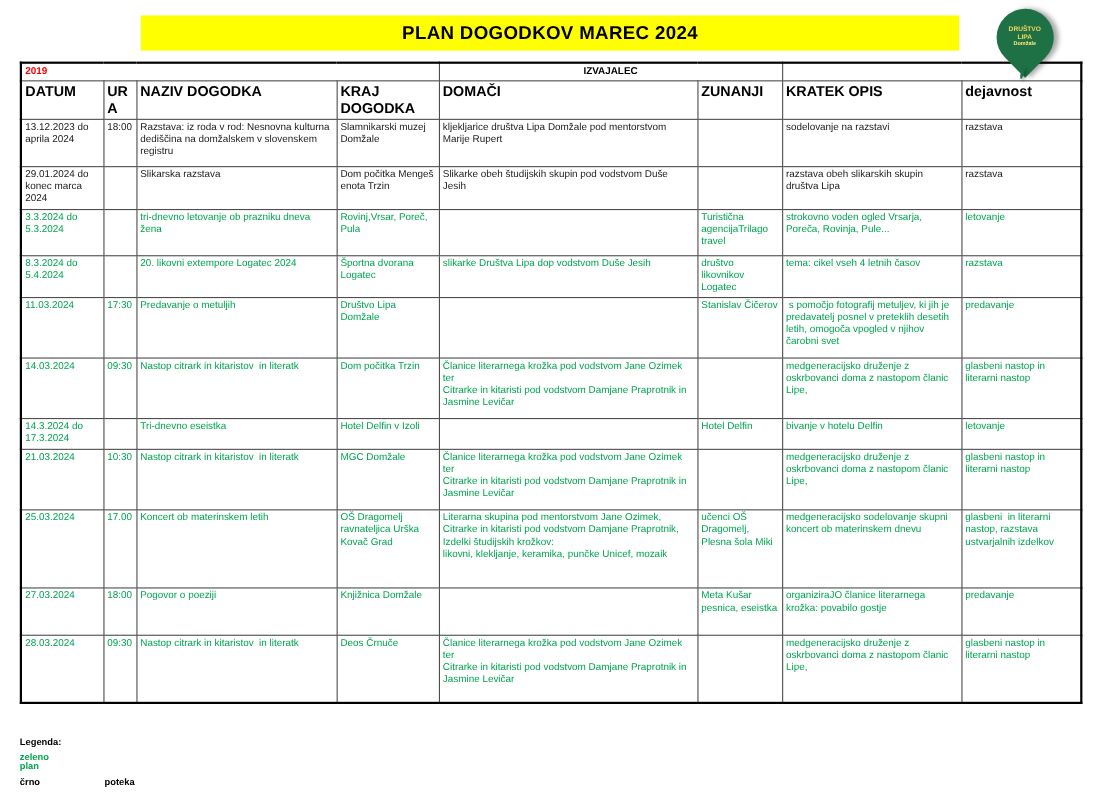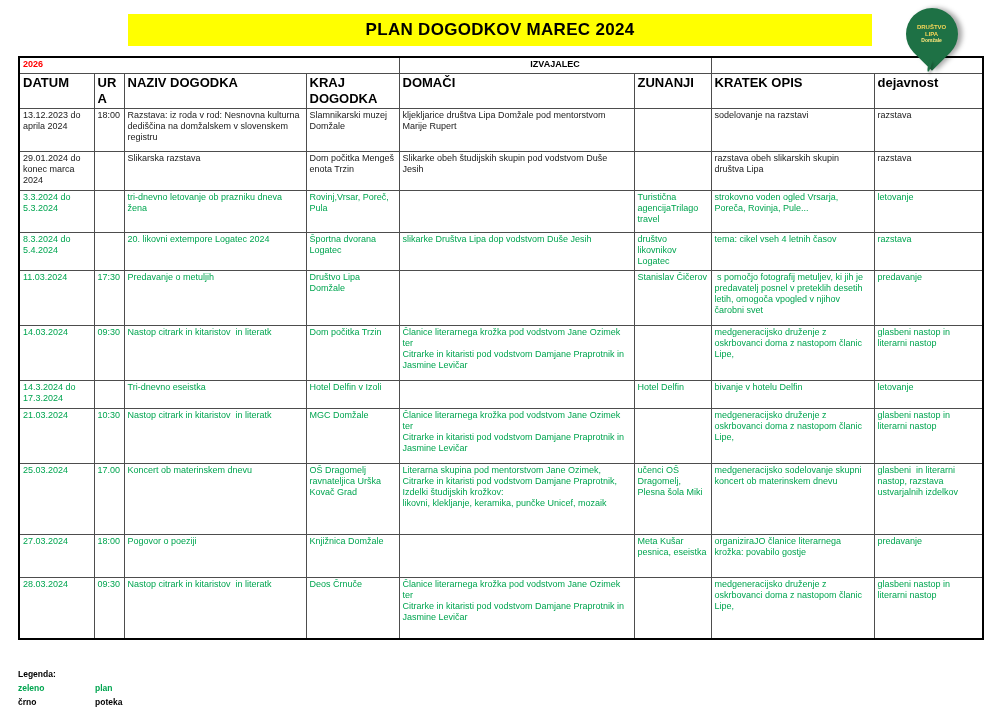--- a/index.html
+++ b/index.html
@@ -34,21 +34,21 @@
   tr.row.green td{color:#00A550;}
   td.col-datum,td.col-ura{vertical-align:middle;}
   td.va-top{vertical-align:top;}
   td.va-mid{vertical-align:middle;}
   td.va-bot{vertical-align:bottom;}
   
   #legend{position:absolute;left:18px;top:670px;font-size:8.5px;font-weight:bold;line-height:1.0;}
   #legend .legend-title{color:#000;margin-bottom:5px;}
   #legend .legend-row{display:flex;margin-bottom:6px;}
   #legend .legend-label{width:77px;}
-  #legend .legend-row.green{color:#00A550;}
+  #legend .legend-row.green{color:#00A550;flex-direction:column;}
   #legend .legend-row.black{color:#000;}
 </style>
 </head>
 <body>
 
 <div id="page">
 
   <div id="title-banner">PLAN DOGODKOV MAREC 2024</div>
 
   <div id="logo">
@@ -68,21 +68,21 @@
         <col style="width:30px">
         <col style="width:182px">
         <col style="width:93px">
       <col style="width:235px">
         <col style="width:77px">
         <col style="width:163px">
         <col style="width:109px">
     </colgroup>
     <thead>
       <tr class="year-row">
-        <td class="year-cell" colspan="4">2026</td>
+        <td class="year-cell" colspan="4">2019</td>
         <td class="izvajalec-cell" colspan="2">IZVAJALEC</td>
         <td colspan="2"></td>
       </tr>
       <tr class="col-head">
         <th>DATUM</th>
         <th>URA</th>
         <th>NAZIV DOGODKA</th>
         <th>KRAJ DOGODKA</th>
         <th>DOMAČI</th>
         <th>ZUNANJI</th>
@@ -169,21 +169,21 @@
           <td class="col-kraj">MGC Domžale</td>
           <td class="col-domaci">Članice literarnega krožka pod vodstvom Jane Ozimek  ter
 Citrarke in kitaristi pod vodstvom Damjane Praprotnik in Jasmine Levičar</td>
           <td class="col-zunanji"></td>
           <td class="col-opis">medgeneracijsko druženje z oskrbovanci doma z nastopom članic Lipe,</td>
           <td class="col-dejavnost">glasbeni nastop in literarni nastop</td>
         </tr>
         <tr class="row green" style="height: 71px;">
           <td class="col-datum">25.03.2024</td>
           <td class="col-ura">17.00</td>
-          <td class="col-naziv va-mid">Koncert ob materinskem dnevu</td>
+          <td class="col-naziv va-mid">Koncert ob materinskem letih</td>
           <td class="col-kraj">OŠ Dragomelj ravnateljica Urška Kovač Grad</td>
           <td class="col-domaci">Literarna skupina pod mentorstvom Jane Ozimek,
 Citrarke in kitaristi pod vodstvom Damjane Praprotnik,
 Izdelki študijskih krožkov:
 likovni, klekljanje, keramika, punčke Unicef, mozaik</td>
           <td class="col-zunanji">učenci OŠ Dragomelj, Plesna šola Miki</td>
           <td class="col-opis">medgeneracijsko sodelovanje skupni koncert ob materinskem dnevu</td>
           <td class="col-dejavnost">glasbeni  in literarni nastop, razstava ustvarjalnih izdelkov</td>
         </tr>
         <tr class="row green" style="height: 43px;">

